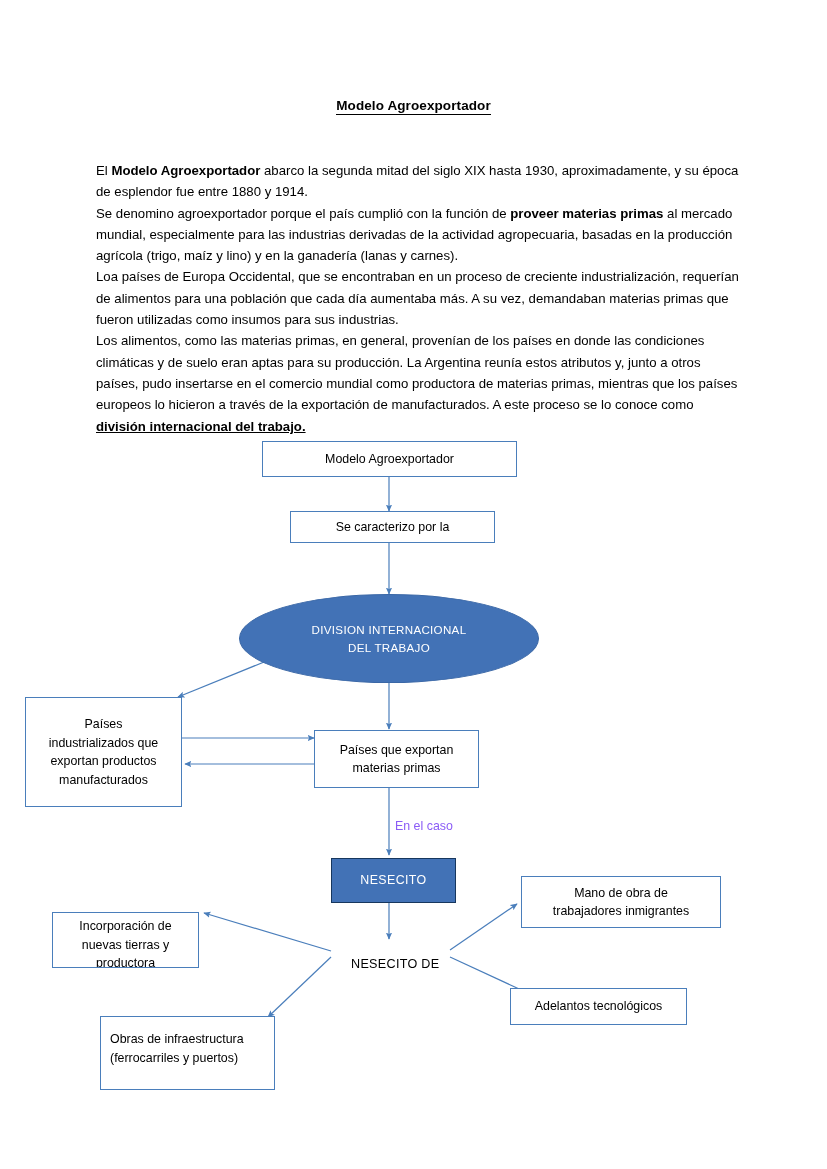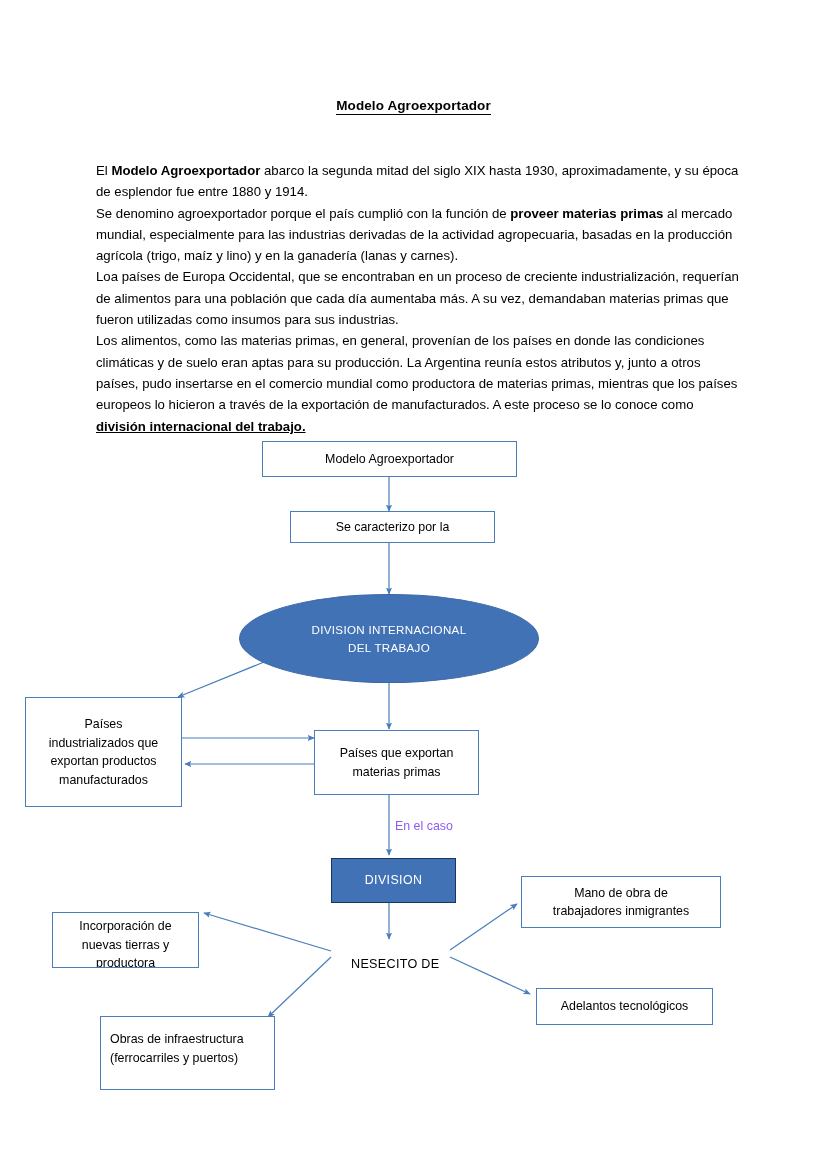--- a/index.html
+++ b/index.html
@@ -182,45 +182,45 @@
       <span>DEL TRABAJO</span>
     </div>
 
     <div class="node box" style="left:25px; top:697px; width:157px; height:110px; flex-direction:column;">
       <span>Países</span>
       <span>industrializados que</span>
       <span>exportan productos</span>
       <span>manufacturados</span>
     </div>
 
-    <div class="node box" style="left:314px; top:730px; width:165px; height:65px; flex-direction:column;">
+    <div class="node box" style="left:314px; top:730px; width:165px; height:58px; flex-direction:column;">
       <span>Países que exportan</span>
       <span>materias primas</span>
     </div>
 
     <div class="edge-label" style="left:395px; top:819px;">En el caso</div>
 
     <div class="node filled" style="left:331px; top:858px; width:125px; height:45px;">
-      <span>DIVISION</span>
+      <span>NESECITO</span>
     </div>
 
     <div class="plain-label" style="left:351px; top:945px;">NESECITO DE</div>
 
     <div class="node box clip" style="left:52px; top:880px; width:147px; height:56px; flex-direction:column; justify-content:flex-start; padding-top:4px;">
       <span>Incorporación de</span>
       <span>nuevas tierras y</span>
       <span>productora</span>
     </div>
 
     <div class="node box" style="left:521px; top:876px; width:200px; height:52px; flex-direction:column;">
       <span>Mano de obra de</span>
       <span>trabajadores inmigrantes</span>
     </div>
 
-    <div class="node box" style="left:536px; top:988px; width:177px; height:37px;">
+    <div class="node box" style="left:510px; top:988px; width:177px; height:37px;">
       <span>Adelantos tecnológicos</span>
     </div>
 
     <div class="node box left-align" style="left:100px; top:1016px; width:175px; height:74px; flex-direction:column; align-items:flex-start; justify-content:flex-start; padding-top:13px;">
       <span>Obras de infraestructura</span>
       <span>(ferrocarriles y puertos)</span>
     </div>
 
   </div>
 </div>

